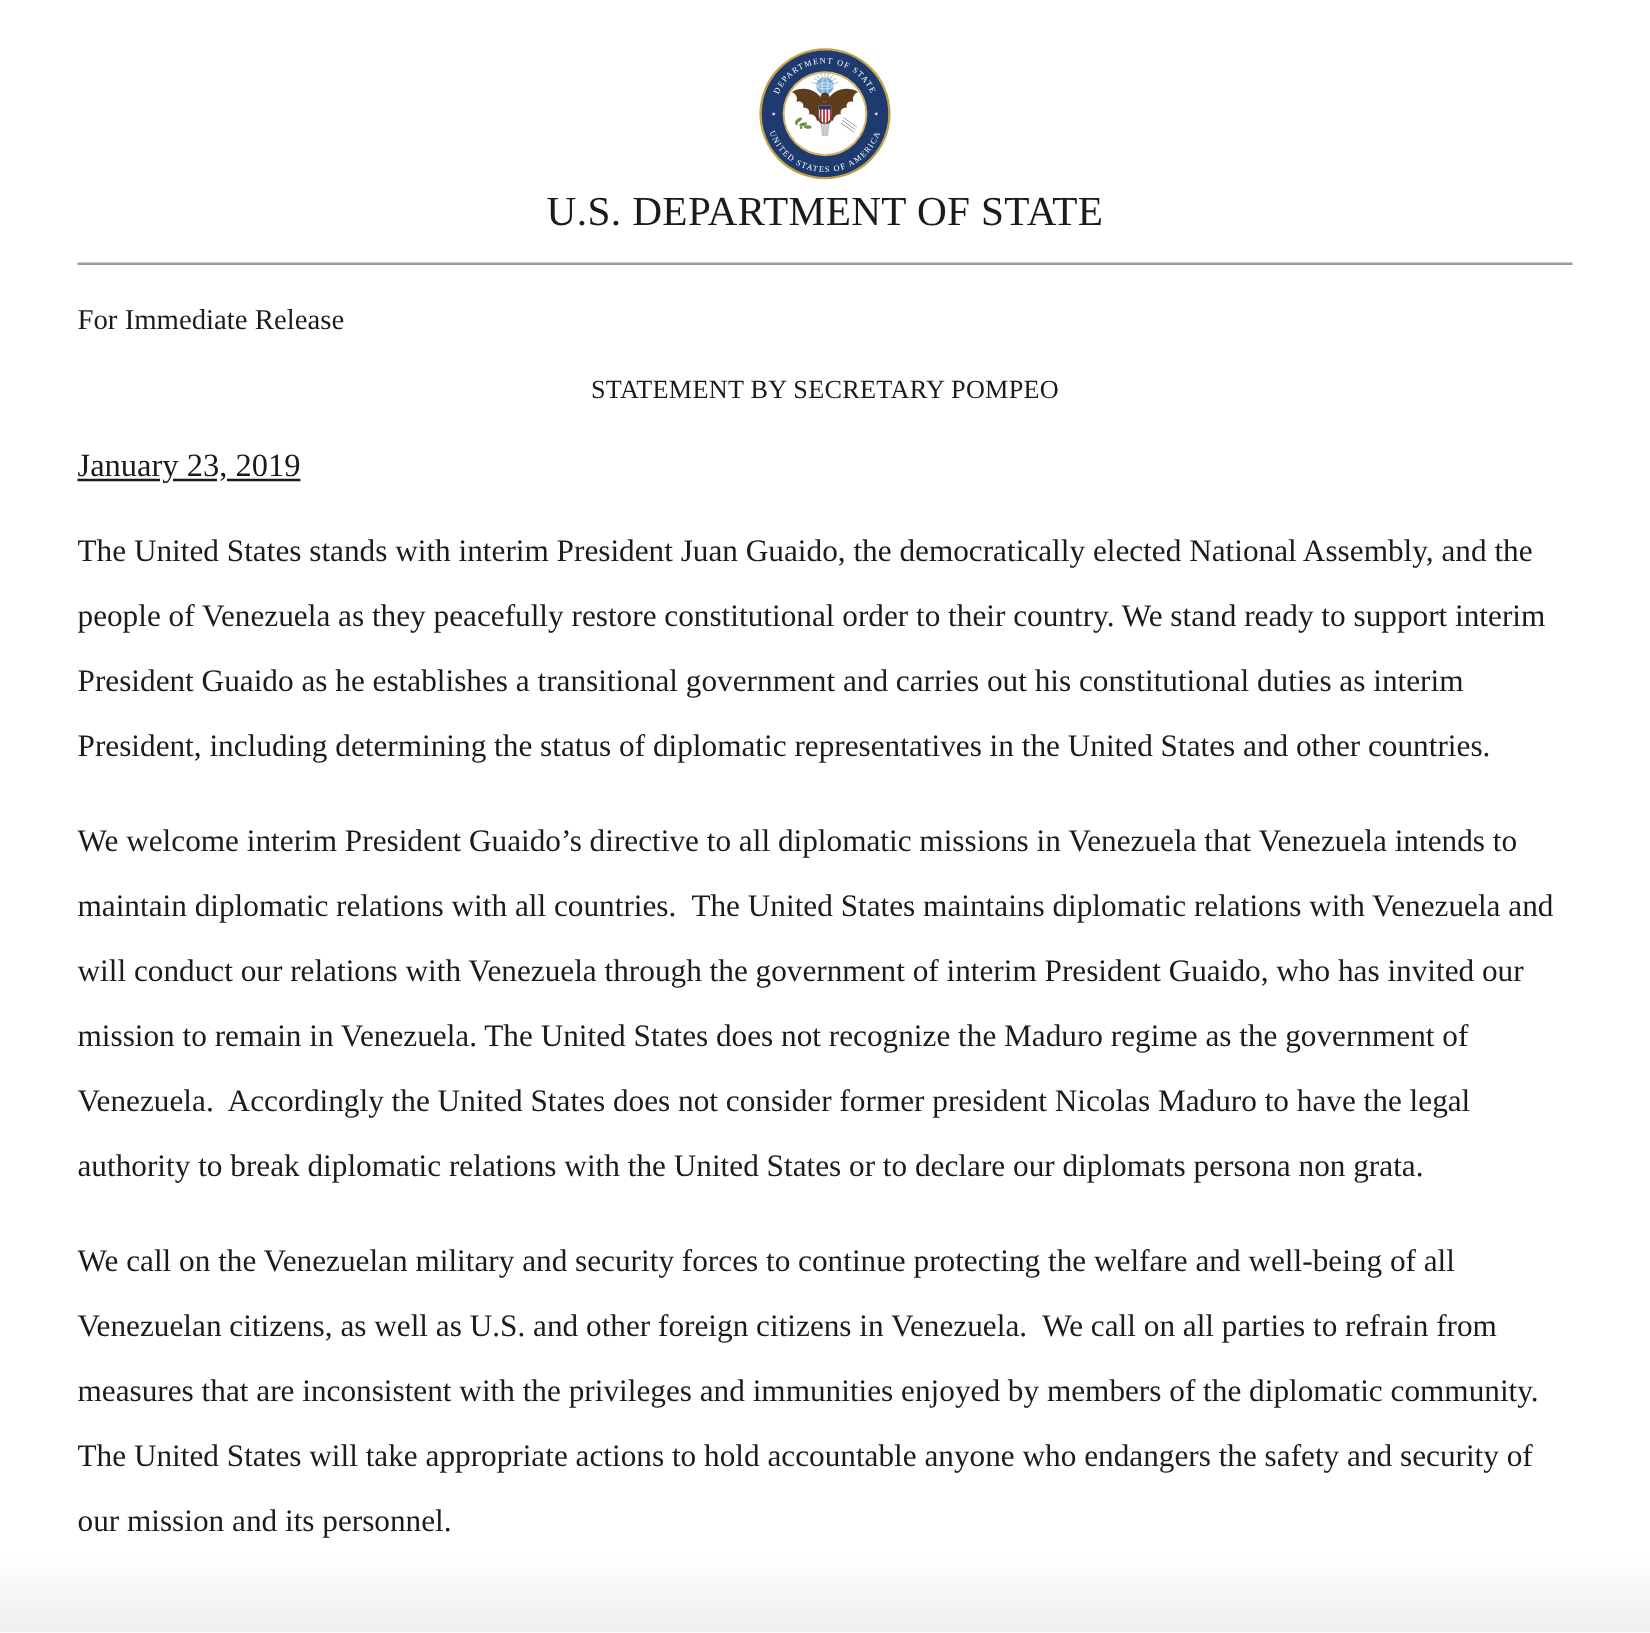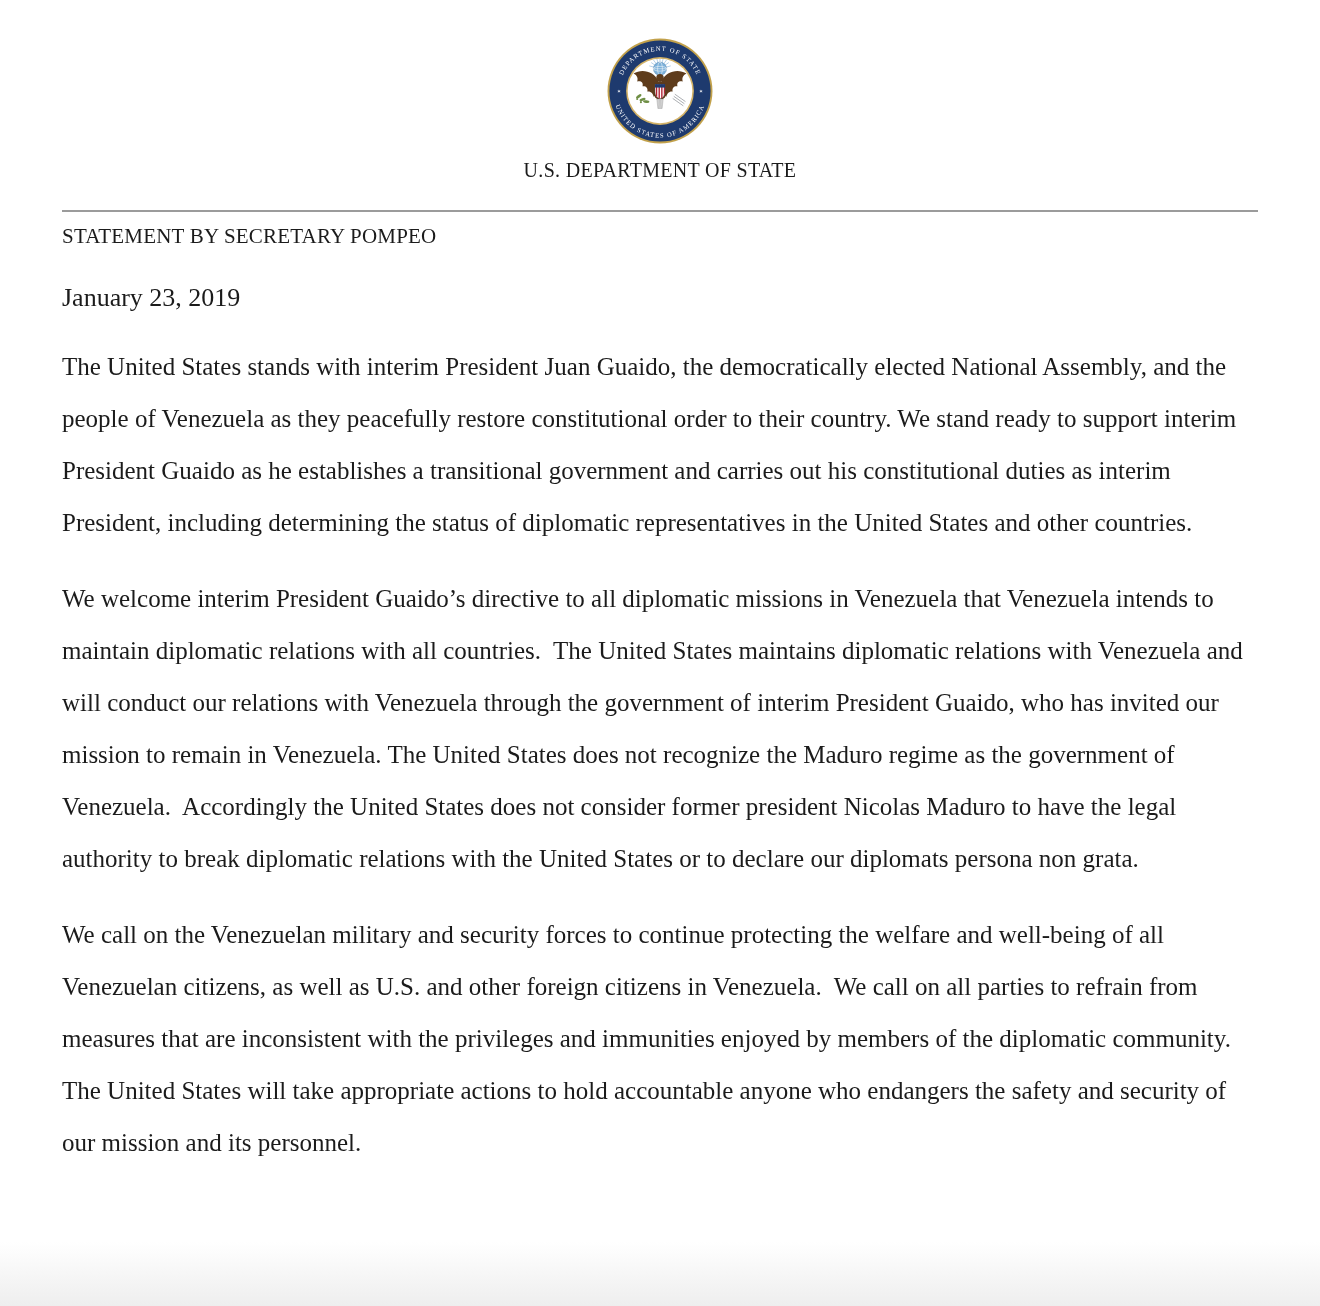--- a/index.html
+++ b/index.html
@@ -18,21 +18,21 @@
   .page {
     padding: 0 62px;
   }
   .seal-wrap {
     width: 106px;
     height: 106px;
     margin: 38px auto 0;
   }
   .agency {
     text-align: center;
-    font-size: 20px;
+    font-size: 33px;
     line-height: 30px;
     margin-top: 11px;
     letter-spacing: 0.3px;
   }
   .office {
     text-align: center;
     font-size: 24px;
     line-height: 29px;
     margin-top: 31px;
   }
@@ -40,30 +40,31 @@
     height: 2px;
     background: #9b9b9b;
     margin-top: 25px;
   }
   .release-line {
     font-size: 23px;
     line-height: 28px;
     margin-top: 30px;
   }
   .statement-heading {
-    text-align: left;
+    text-align: center;
     font-size: 21px;
     line-height: 26px;
-    margin-top: 11px;
+    margin-top: 28px;
     letter-spacing: 0.2px;
   }
   .release-date {
     font-size: 26px;
     line-height: 31px;
     margin-top: 33px;
+    text-decoration: underline;
   }
   .doc-title {
     text-align: center;
     font-size: 26px;
     line-height: 31px;
     margin-top: 31px;
   }
   .doc-body {
     margin-top: 28px;
   }
@@ -176,20 +177,21 @@
 
       <text x="22.5" y="104" font-size="9" fill="#ffffff" text-anchor="middle">✶</text>
       <text x="177.5" y="104" font-size="9" fill="#ffffff" text-anchor="middle">✶</text>
     </svg>
   </div>
 
   <div class="agency">U.S. DEPARTMENT OF STATE</div>
 
   <div class="rule"></div>
 
+  <div class="release-line">For Immediate Release</div>
   <div class="statement-heading">STATEMENT BY SECRETARY POMPEO</div>
   <div class="release-date">January 23, 2019</div>
 
   <div class="doc-body">
     <p>The United States stands with interim President Juan Guaido, the democratically elected National Assembly, and the people of Venezuela as they peacefully restore constitutional order to their country. We stand ready to support interim President Guaido as he establishes a transitional government and carries out his constitutional duties as interim President, including determining the status of diplomatic representatives in the United States and other countries.</p>
     <p>We welcome interim President Guaido’s directive to all diplomatic missions in Venezuela that Venezuela intends to maintain diplomatic relations with all countries.  The United States maintains diplomatic relations with Venezuela and will conduct our relations with Venezuela through the government of interim President Guaido, who has invited our mission to remain in Venezuela. The United States does not recognize the Maduro regime as the government of Venezuela.  Accordingly the United States does not consider former president Nicolas Maduro to have the legal authority to break diplomatic relations with the United States or to declare our diplomats persona non grata.</p>
     <p>We call on the Venezuelan military and security forces to continue protecting the welfare and well-being of all Venezuelan citizens, as well as U.S. and other foreign citizens in Venezuela.  We call on all parties to refrain from measures that are inconsistent with the privileges and immunities enjoyed by members of the diplomatic community. The United States will take appropriate actions to hold accountable anyone who endangers the safety and security of our mission and its personnel.</p>
   </div>
 
 </div>

